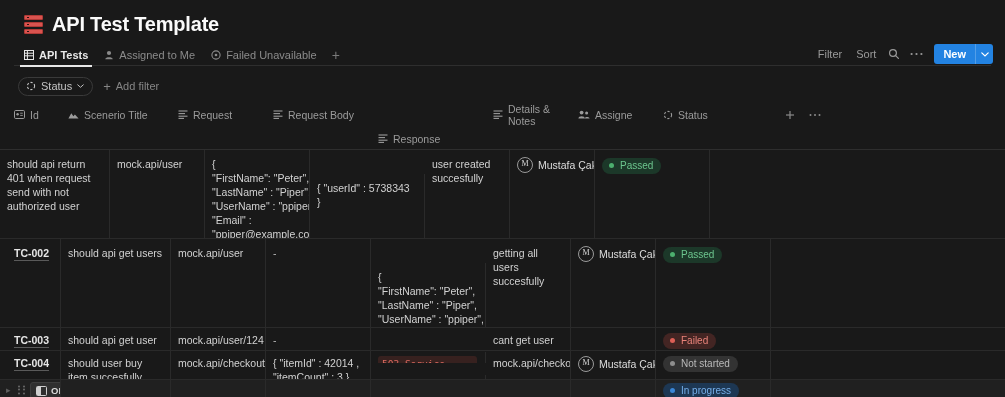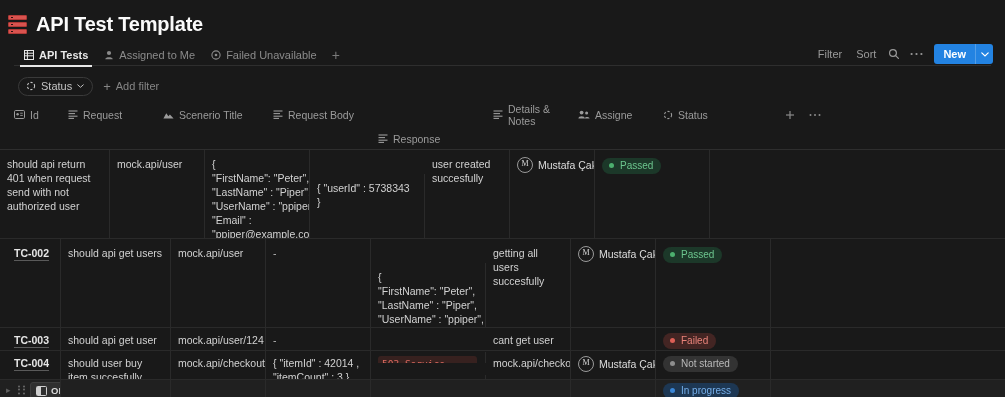--- a/index.html
+++ b/index.html
@@ -15,21 +15,21 @@
     font-family: "Liberation Sans", sans-serif;
     color: #d4d4d4;
     -webkit-font-smoothing: antialiased;
   }
   .page { position: relative; width: 1005px; height: 397px; }
 
   
   .title-row {
     display: flex;
     align-items: center;
-    padding: 13px 0 0 8px;
+    padding: 13px 0 0 24px;
     gap: 9px;
   }
   .db-icon { width: 19px; height: 19px; position: relative; flex: none; }
   .db-icon i {
     display: block; position: absolute; left: 0; width: 19px; height: 5px;
     background: #d9534f; border-radius: 1px; border: 1px solid #b03a36;
     box-sizing: border-box;
   }
   .db-icon i:nth-child(1) { top: 0px; }
   .db-icon i:nth-child(2) { top: 7px; }
@@ -333,38 +333,38 @@
         <span>
           <svg class="ico" width="11" height="9" viewBox="0 0 11 9">
             <rect x="0.5" y="0.5" width="10" height="8" rx="1.2" fill="none" stroke="#9b9b9b" stroke-width="1"></rect>
             <circle cx="3.6" cy="4.2" r="1.2" fill="#9b9b9b"></circle>
             <line x1="6.2" y1="3.2" x2="8.8" y2="3.2" stroke="#9b9b9b" stroke-width="0.9"></line>
             <line x1="6.2" y1="5.4" x2="8.8" y2="5.4" stroke="#9b9b9b" stroke-width="0.9"></line>
           </svg>
         </span>
         <span>Id</span>
       </div>
+      <div class="hcell c-title">
+        <span>
+          <svg class="ico" width="11" height="8" viewBox="0 0 11 8">
+            <path d="M0.4 7.4 L3.3 2.2 L5.4 5.2 L6.9 3.4 L10.6 7.4 Z" fill="#9b9b9b"></path>
+          </svg>
+        </span>
+        <span>Scenerio Title</span>
+      </div>
       <div class="hcell c-req">
         <span>
           <svg class="ico" width="10" height="9" viewBox="0 0 10 9">
             <line x1="0.5" y1="1" x2="9.5" y2="1" stroke="#9b9b9b" stroke-width="1.1"></line>
             <line x1="0.5" y1="3.6" x2="7" y2="3.6" stroke="#9b9b9b" stroke-width="1.1"></line>
             <line x1="0.5" y1="6.2" x2="9.5" y2="6.2" stroke="#9b9b9b" stroke-width="1.1"></line>
             <line x1="0.5" y1="8.4" x2="6" y2="8.4" stroke="#9b9b9b" stroke-width="1.1"></line>
           </svg>
         </span>
         <span>Request</span>
-      </div>
-      <div class="hcell c-title">
-        <span>
-          <svg class="ico" width="11" height="8" viewBox="0 0 11 8">
-            <path d="M0.4 7.4 L3.3 2.2 L5.4 5.2 L6.9 3.4 L10.6 7.4 Z" fill="#9b9b9b"></path>
-          </svg>
-        </span>
-        <span>Scenerio Title</span>
       </div>
       <div class="hcell c-body">
         <span>
           <svg class="ico" width="10" height="9" viewBox="0 0 10 9">
             <line x1="0.5" y1="1" x2="9.5" y2="1" stroke="#9b9b9b" stroke-width="1.1"></line>
             <line x1="0.5" y1="3.6" x2="7" y2="3.6" stroke="#9b9b9b" stroke-width="1.1"></line>
             <line x1="0.5" y1="6.2" x2="9.5" y2="6.2" stroke="#9b9b9b" stroke-width="1.1"></line>
             <line x1="0.5" y1="8.4" x2="6" y2="8.4" stroke="#9b9b9b" stroke-width="1.1"></line>
           </svg>
         </span>

